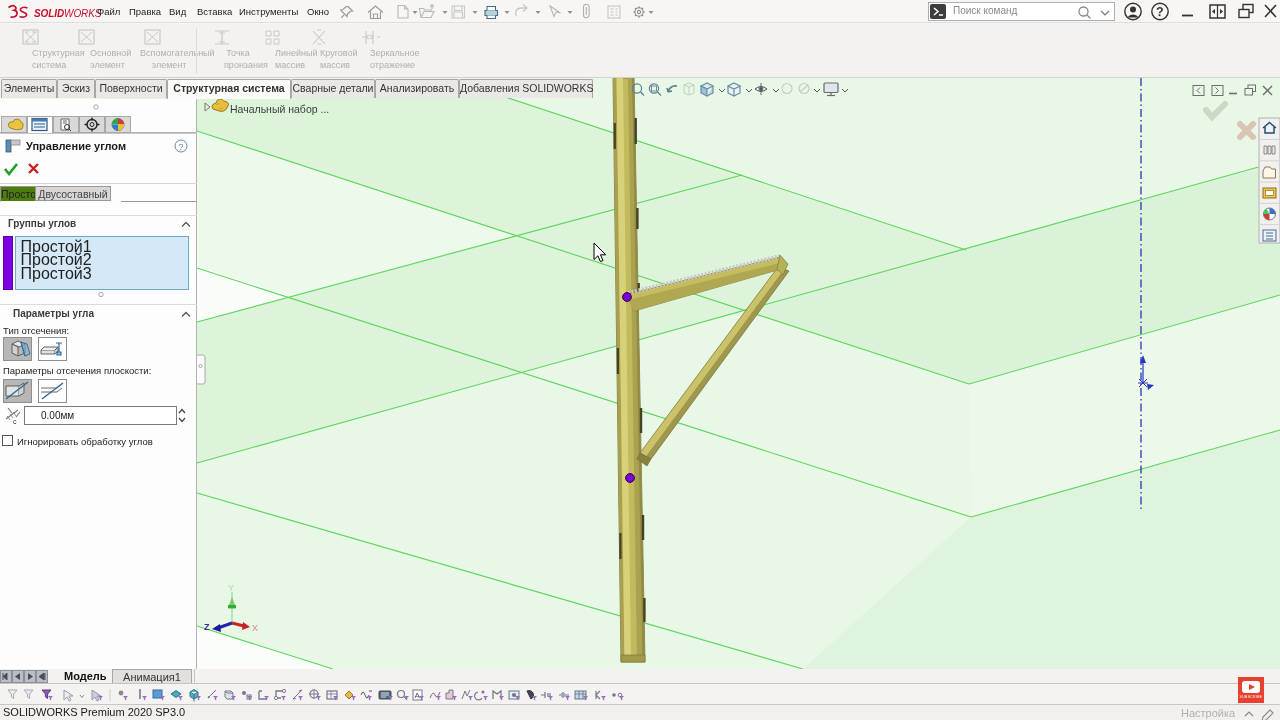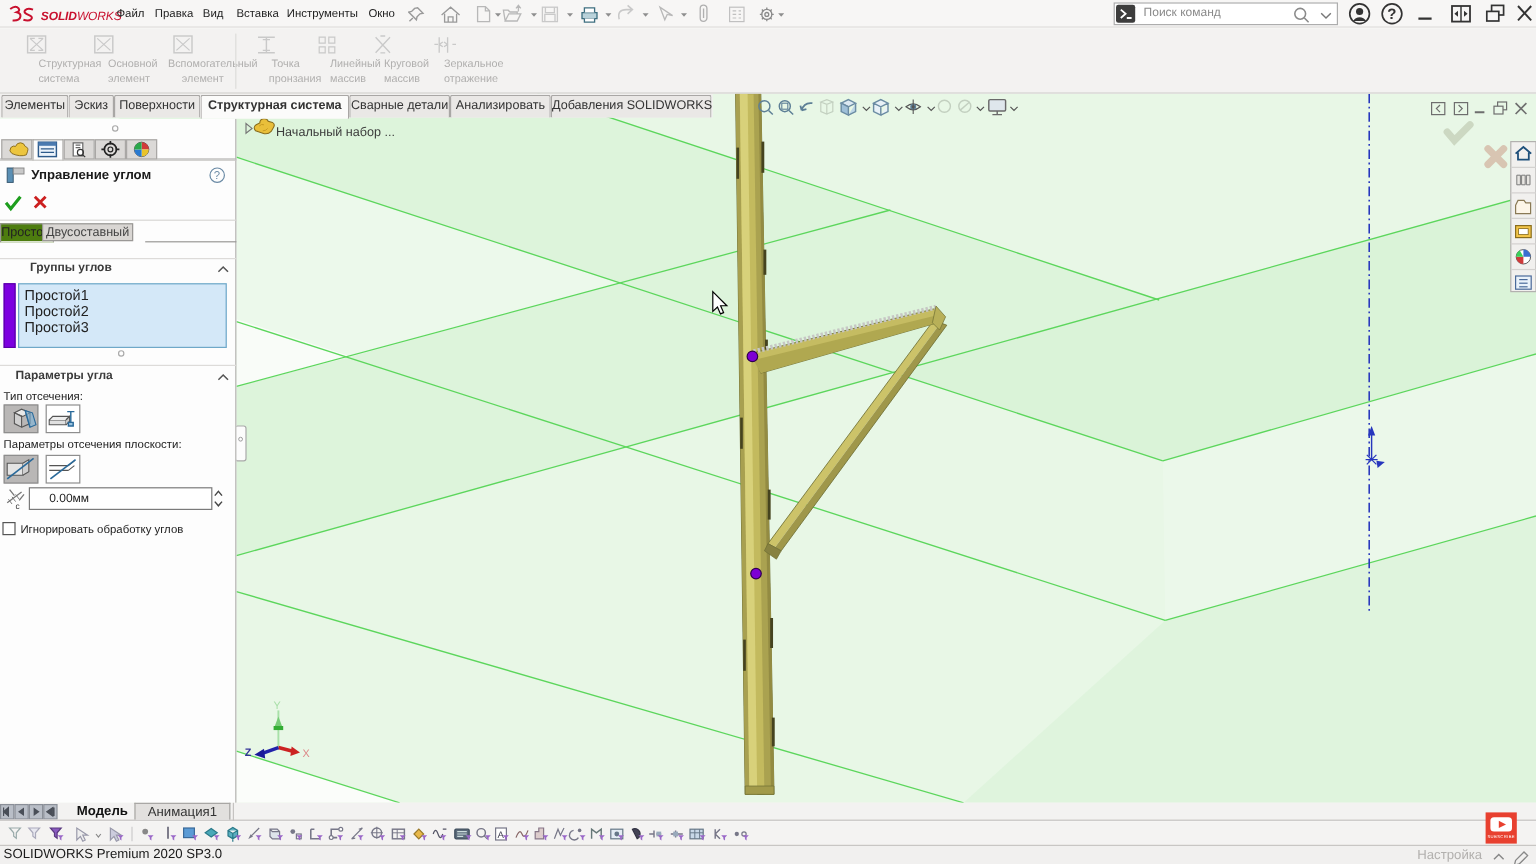--- a/index.html
+++ b/index.html
@@ -352,27 +352,27 @@
   <path d="M2,8 l4,5 l8,-10" fill="none" stroke="#1e9e1e" stroke-width="2.6"></path>
   <path d="M26,3 l9,9 M35,3 l-9,9" stroke="#cc2020" stroke-width="2.4"></path>
  </svg>
  <div class="abs" style="left:0;top:84px;width:197px;height:1px;background:#d8d6d4"></div>
  <div class="abs" style="left:0;top:87px;width:197px;height:16px">
   <div class="abs" style="left:0;width:45px;height:16px;background:#4d7c0f;border:1px solid #9a9896;border-bottom:1px solid #fdfdfd;font-size:10.5px;line-height:15px;color:#222">Простой</div>
   <div class="abs" style="left:35px;width:76px;height:15px;background:#d9d6d3;border:1px solid #9a9896;font-size:10.5px;text-align:center;line-height:14px;color:#444">Двусоставный</div>
   <div class="abs" style="left:121px;top:15px;width:76px;height:1px;background:#9a9896"></div>
  </div>
  <div class="abs" style="left:0;top:116px;width:197px;height:1px;background:#dddbd9"></div>
- <div class="grouphead abs" style="left:25px;top:119px">Группы углов</div>
+ <div class="grouphead abs" style="left:8px;top:119px">Группы углов</div>
  <svg class="abs" style="left:181px;top:122px" width="10" height="7">
         <path d="M1,5.5 l4,-4 l4,4" fill="none" stroke="#555" stroke-width="1.3"></path>
       </svg>
  <div class="abs" style="left:3px;top:137px;width:9.5px;height:54px;background:#7d00e0;border:1px solid #5a00a8"></div>
  <div class="abs" style="left:14.5px;top:137px;width:174px;height:54px;background:#d4e8f8;border:1px solid #6fa8c8">
-  <div style="position:absolute;left:5px;top:3px;font-size:12px;color:#222;line-height:13.4px">Простой1<br>Простой2<br>Простой3</div>
+  <div style="position:absolute;left:5px;top:3px;font-size:16px;color:#222;line-height:13.4px">Простой1<br>Простой2<br>Простой3</div>
  </div>
  <svg class="abs" style="left:95px;top:192px" width="12" height="7">
         <circle cx="6" cy="3.5" r="2.2" fill="none" stroke="#aaa" stroke-width="1"></circle>
       </svg>
  <div class="abs" style="left:0;top:205px;width:197px;height:1px;background:#dddbd9"></div>
  <div class="grouphead abs" style="left:13px;top:209px">Параметры угла</div>
  <svg class="abs" style="left:181px;top:212px" width="10" height="7">
         <path d="M1,5.5 l4,-4 l4,4" fill="none" stroke="#555" stroke-width="1.3"></path>
       </svg>
  <div class="abs" style="left:3px;top:226px;font-size:9.5px">Тип отсечения:</div>

